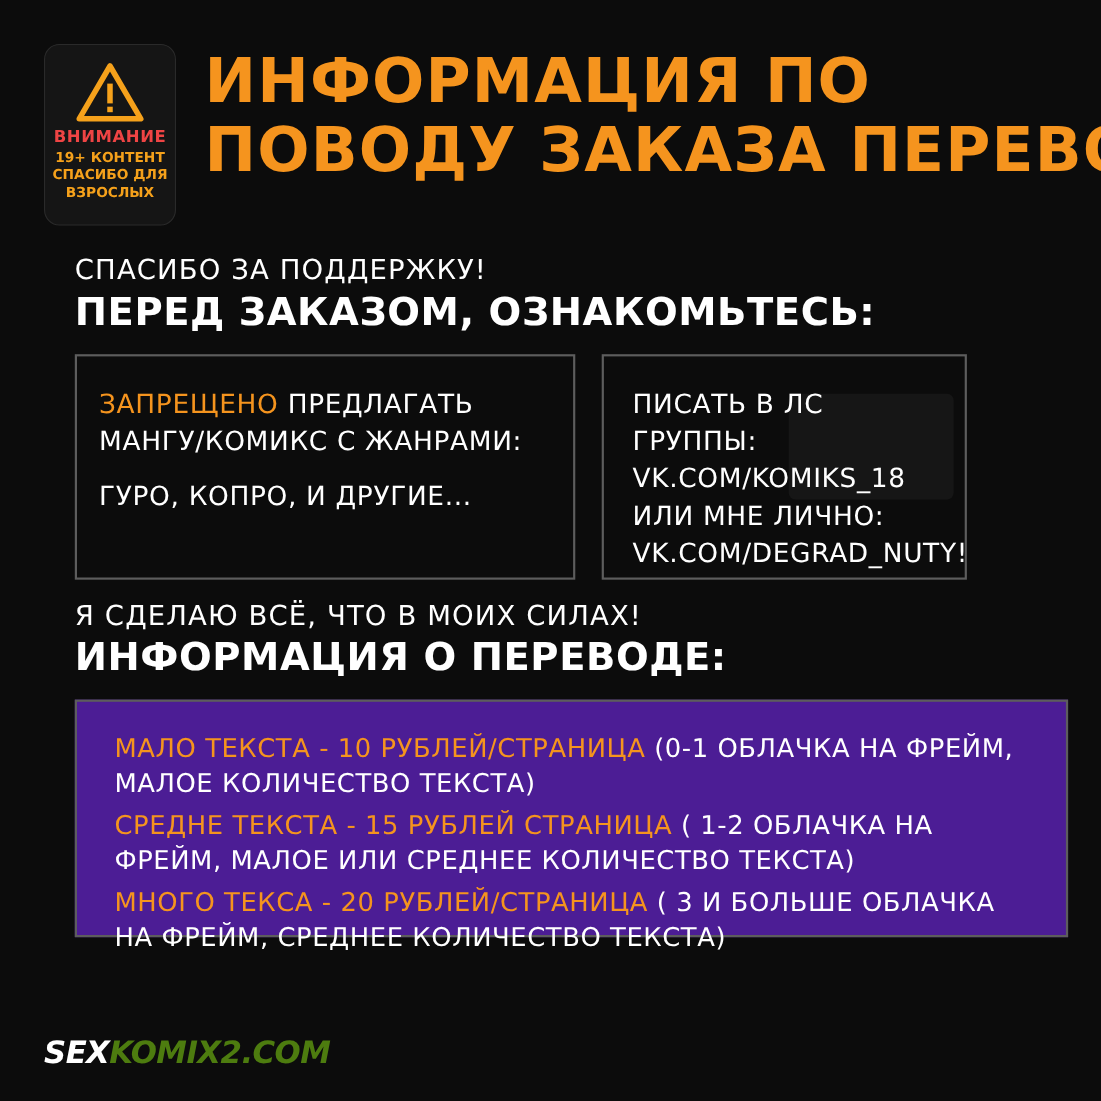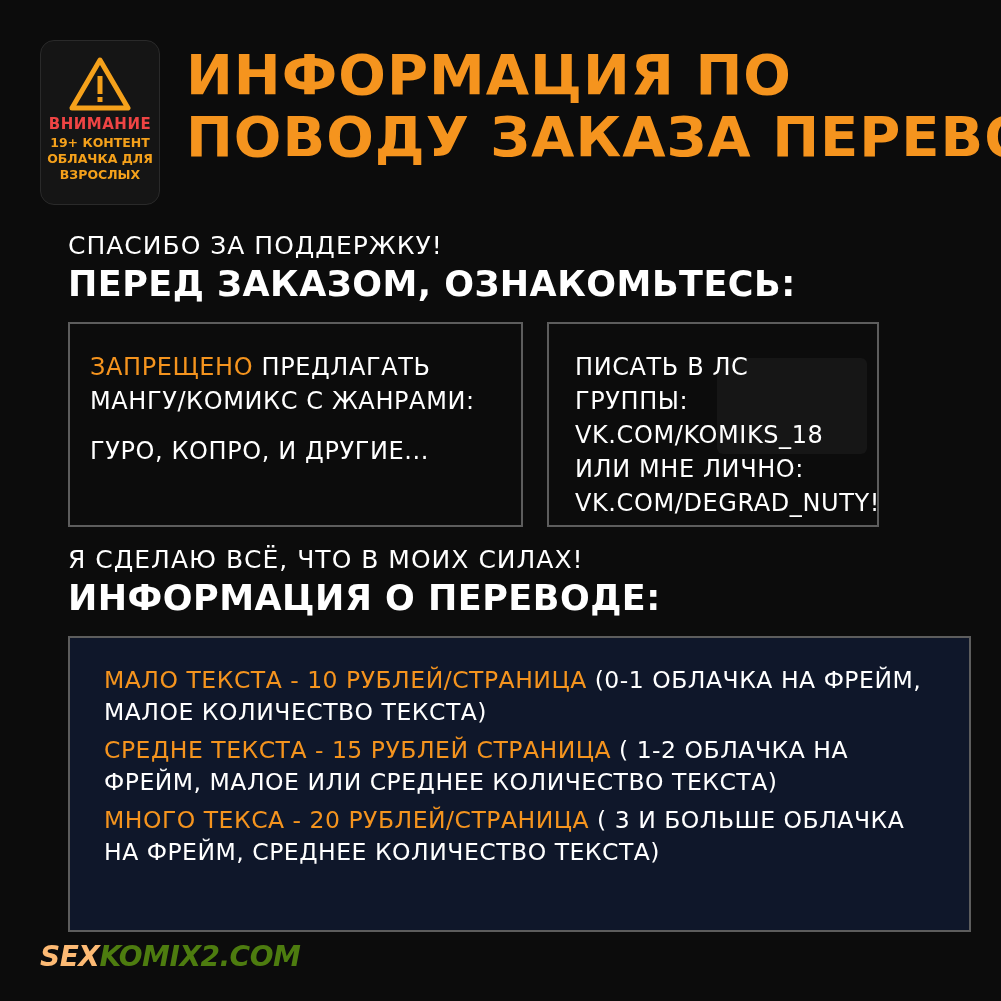--- a/index.html
+++ b/index.html
@@ -139,24 +139,24 @@
     z-index: 1;
   }
   .box .row.gap { margin-top: 16px; }
   .accent { color: #F5941E; }
 
   .section2 { margin-top: 18px; }
 
   .wide-box {
     margin: 18px 30px 0 68px;
     border: 2px solid #5d5d5d;
-    background: #0f172a;
+    background: #4c1d95;
     box-sizing: border-box;
     padding: 26px 28px 26px 34px;
-    height: 296px;
+    height: 216px;
   }
   .price-line {
     font-family: "DejaVu Sans", sans-serif;
     font-size: 23.5px;
     line-height: 32px;
     letter-spacing: 0.5px;
     color: #ffffff;
     text-transform: uppercase;
     margin-bottom: 6px;
   }
@@ -165,42 +165,42 @@
   .footer {
     position: absolute;
     left: 40px;
     bottom: 28px;
     font-family: "DejaVu Sans", sans-serif;
     font-weight: bold;
     font-style: italic;
     font-size: 28px;
     letter-spacing: -0.5px;
   }
-  .footer .red { color: #fdba74; }
+  .footer .red { color: #ffffff; }
   .footer .white { color: #4d7c0f; }
 </style>
 </head>
 <body>
 
 <div class="page">
 
   <div class="header">
 
     <div class="warn-badge">
       <div class="warn-tri">
         <svg width="62" height="54" viewBox="0 0 62 54" xmlns="http://www.w3.org/2000/svg">
           <polygon points="31,3 59,51 3,51" fill="none" stroke="#F5A11B" stroke-width="5" stroke-linejoin="round"></polygon>
           <rect x="28.5" y="19" width="5" height="18" fill="#F5A11B"></rect>
           <rect x="28.5" y="40" width="5" height="5" fill="#F5A11B"></rect>
         </svg>
       </div>
       <div class="warn-title">ВНИМАНИЕ</div>
       <div class="warn-lines">
         <div>19+ КОНТЕНТ</div>
-        <div>ОБЛАЧКА ДЛЯ</div>
+        <div>СПАСИБО ДЛЯ</div>
         <div>ВЗРОСЛЫХ</div>
       </div>
     </div>
 
     <div class="title-block">
       <h1 class="main-title">ИНФОРМАЦИЯ ПО</h1>
       <h1 class="main-title l2">ПОВОДУ ЗАКАЗА ПЕРЕВОДА</h1>
     </div>
 
   </div>

